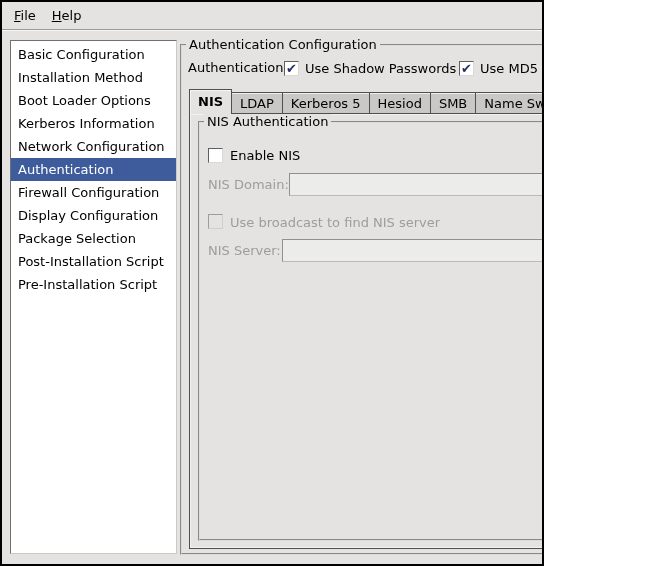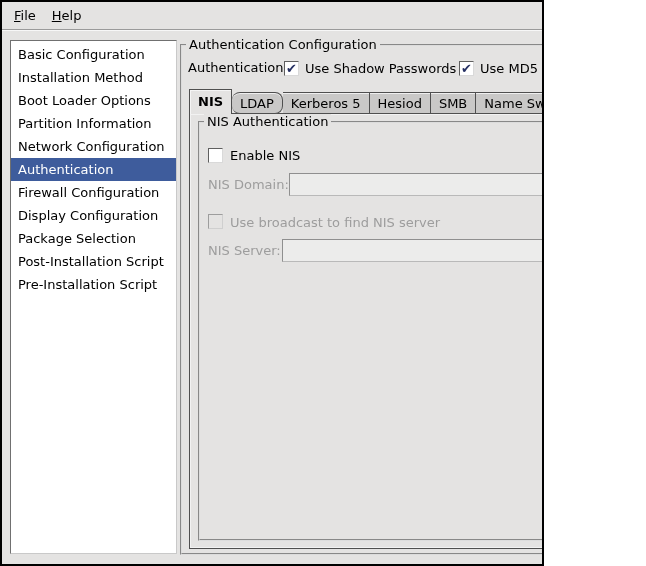--- a/index.html
+++ b/index.html
@@ -121,21 +121,21 @@
   }
   .tab:first-child { border-left-width: 1px; font-weight: bold; }
   .tab.active {
     height: 25px;
     line-height: 24px;
     background: #e4e3e2;
     border-bottom: none;
     border-left-width: 1px;
     box-shadow: inset 1px 1px 0 #f5f5f5;
   }
-  .tab.active + .tab { border-left-width: 0; border-radius: 8px; }
+  .tab.active + .tab { border-left-width: 0; }
   
   .page {
     position: absolute;
     left: 7px; top: 67px;
     width: 436px; height: 436px;
     background: #e4e3e2;
     border: 1px solid #4f4f4f;
     box-shadow: inset 1px 1px 0 #f2f2f2, inset -1px -1px 0 #f2f2f2;
   }
   .nis-frame { left: 8px; top: 7px; width: 418px; height: 420px; }
@@ -167,21 +167,21 @@
 
   <div class="menubar">
     <div class="menu-item"><span class="mn">F</span><span>ile</span></div>
     <div class="menu-item"><span class="mn">H</span><span>elp</span></div>
   </div>
 
   <div class="sidebar">
     <div class="side-item">Basic Configuration</div>
     <div class="side-item">Installation Method</div>
     <div class="side-item">Boot Loader Options</div>
-    <div class="side-item">Partition Information</div>
+    <div class="side-item">Kerberos Information</div>
     <div class="side-item">Network Configuration</div>
     <div class="side-item selected">Authentication</div>
     <div class="side-item">Firewall Configuration</div>
     <div class="side-item">Display Configuration</div>
     <div class="side-item">Package Selection</div>
     <div class="side-item">Post-Installation Script</div>
     <div class="side-item">Pre-Installation Script</div>
   </div>
 
   <div class="frame outer-frame">

